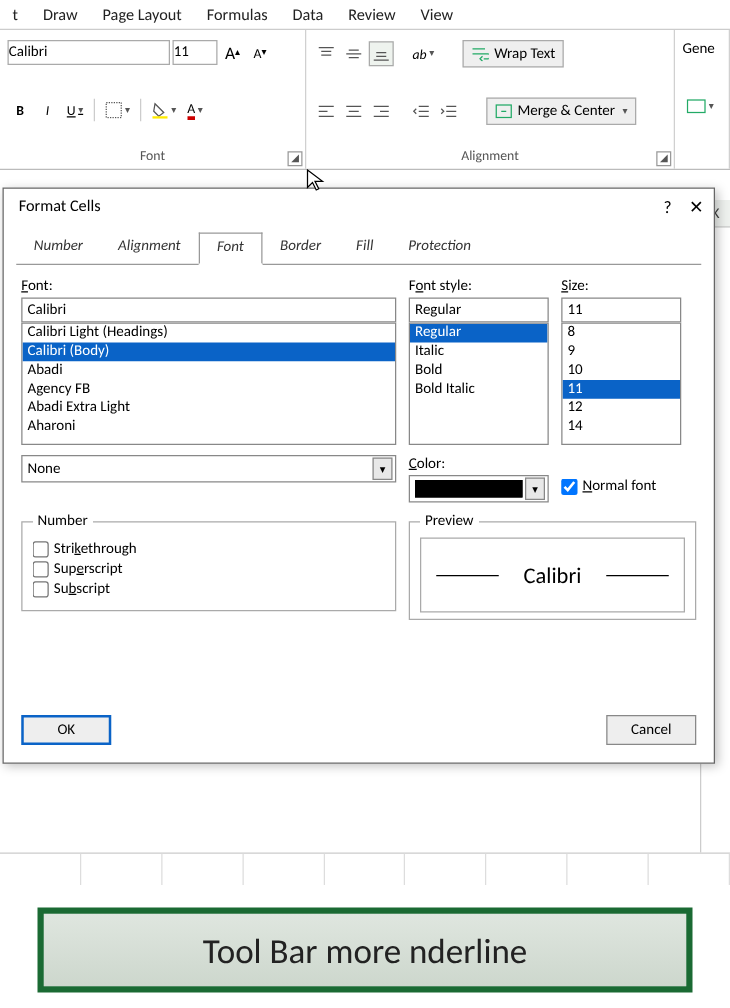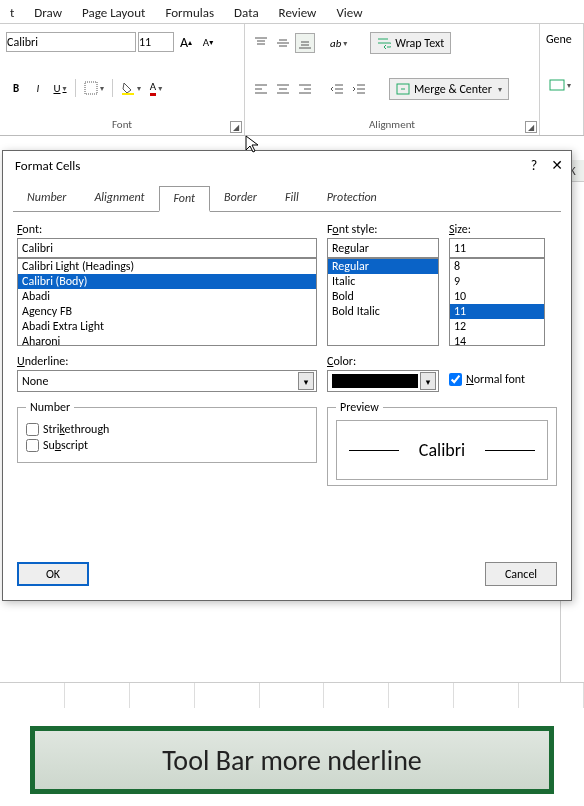--- a/index.html
+++ b/index.html
@@ -32,21 +32,21 @@
 .titlebar-icons { display: flex; gap: 14px; font-size: 14px; }
 .tabs { display: flex; border-bottom: 1px solid #999; margin: 6px 10px 0; font-size: 12px; font-style: italic; }
 .tab { padding: 4px 14px 5px; cursor: default; color:#333; }
 .tab.active { border: 1px solid #999; border-bottom: 2px solid #fff; margin-bottom: -1px; background:#fff; }
 .dlg-body { padding: 10px 14px 6px; font-size: 12px; }
 .lbl { margin-bottom: 2px; display: block; }
 .u { text-decoration: underline; }
 .cols3 { display: flex; gap: 10px; }
 .colA { width: 300px; } .colB { width: 112px; } .colC { width: 96px; }
 .txtfield { width: 100%; border: 1px solid #888; height: 20px; padding: 1px 4px; font-size: 12px; }
-.listbox { width: 100%; height: 88px; border: 1px solid #888; overflow-y: scroll; background:#fff; font-size:12px; }
+.listbox { width: 100%; height: 98px; border: 1px solid #888; overflow-y: scroll; background:#fff; font-size:12px; }
 .listbox div { padding: 0 4px; line-height: 15px; cursor: default; }
 .listbox .sel { background: #0a63c7; color: #fff; }
 .row2 { display: flex; gap: 10px; margin-top: 8px; align-items: flex-start; }
 .selbox { width: 100%; height: 22px; border: 1px solid #888; display: flex; align-items: center; justify-content: space-between; padding: 0 2px 0 4px; font-size:12px;}
 .selbox .arrow { width: 16px; height: 18px; border: 1px solid #888; display:flex; align-items:center; justify-content:center; font-size:9px; background:#e8e8e8;}
 .colorbox .swatch { flex:1; background:#000; height:14px; margin-right:2px; border:1px solid #000;}
 .chk { display: flex; align-items: center; gap: 4px; margin: 2px 0; font-size:12px; }
 .chk input { width: 13px; height: 13px; }
 fieldset { border: 1px solid #aaa; padding: 6px 8px 8px; font-size:12px;}
 fieldset legend { padding: 0 4px; font-size:12px;}
@@ -287,21 +287,20 @@
           <div>10</div>
           <div class="sel">11</div>
           <div>12</div>
           <div>14</div>
         </div>
       </div>
     </div>
 
     <div class="row2">
       <div class="colA">
-        <span class="lbl"><span class="u">U</span>nderline:</span>
         <div class="selbox">
           <span>None</span>
           <span class="arrow">▾</span>
         </div>
       </div>
       <div class="colB">
         <span class="lbl"><span class="u">C</span>olor:</span>
         <div class="selbox colorbox">
           <span class="swatch"></span>
           <span class="arrow">▾</span>
@@ -318,20 +317,24 @@
     <div class="row2">
       <div class="colA">
         <fieldset>
           <legend>Number</legend>
           <label class="chk">
               <input type="checkbox" style="">
               <span>Stri<span class="u">k</span>ethrough</span>
             </label>
           <label class="chk">
               <input type="checkbox" style="">
+              <span>Sup<span class="u">e</span>rscript</span>
+            </label>
+          <label class="chk">
+              <input type="checkbox" style="">
               <span>Su<span class="u">b</span>script</span>
             </label>
         </fieldset>
       </div>
       <div style="flex:1;">
         <fieldset style="height:86px;">
           <legend>Preview</legend>
           <div class="preview-box">
             <span class="line"></span>
             <span class="preview-text">Calibri</span>

